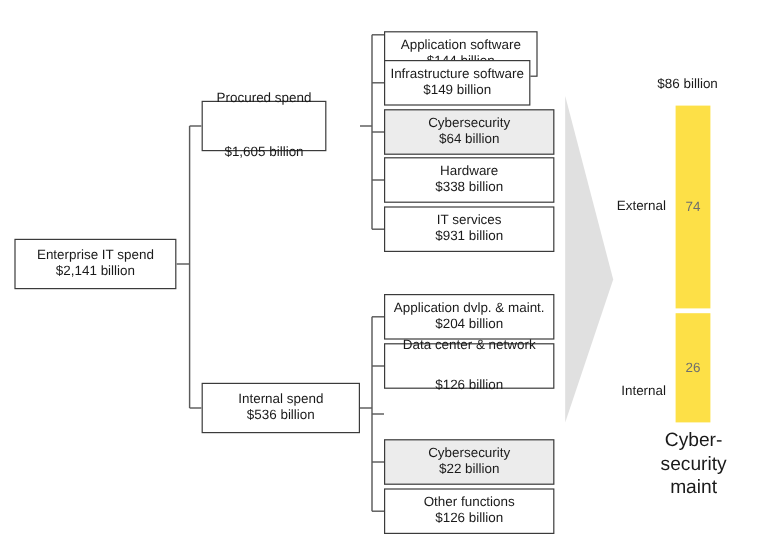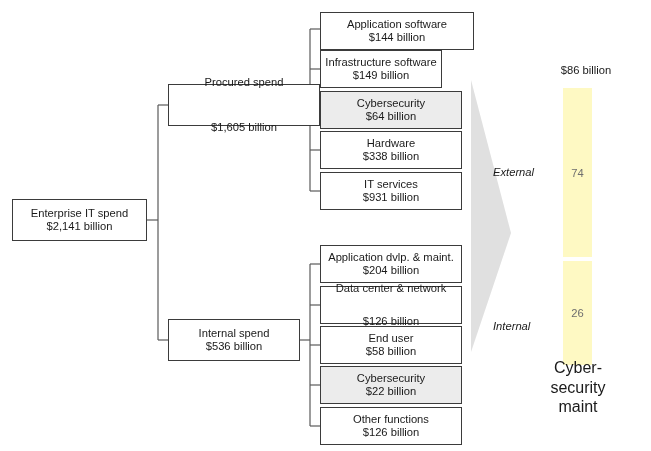--- a/index.html
+++ b/index.html
@@ -48,33 +48,33 @@
   }
   .node-label, .node-value {
     display: block;
   }
   .bar-wrap {
     position: absolute;
   }
   .bar-seg {
     position: absolute;
     box-sizing: border-box;
-    background: #fef9c3;
+    background: #fde047;
     color: #6e6e6e;
     font-size: 11.2px;
     display: flex;
     align-items: center;
     justify-content: center;
   }
   .side-label {
     position: absolute;
     font-size: 11.2px;
     color: #1a1a1a;
     white-space: nowrap;
-    font-style: italic;
+    text-align: right;
   }
   .top-label {
     position: absolute;
     font-size: 11.2px;
     color: #1a1a1a;
     white-space: nowrap;
     text-align: center;
   }
   .bottom-caption {
     position: absolute;
@@ -124,31 +124,31 @@
       <path d="M310,385 L320,385"></path>
       <path d="M310,426 L320,426"></path>
     </g>
   </svg>
 
   <div class="node-box" style="left:12px; top:199px; width:135px; height:42px;">
     <span class="node-label">Enterprise IT spend</span>
     <span class="node-value">$2,141 billion</span>
   </div>
 
-  <div class="node-box" style="left:168px; top:84px; width:152px; height:42px;gap:32px;">
+  <div class="node-box" style="left:168px; top:84px; width:104px; height:42px;gap:32px;">
     <span class="node-label">Procured spend</span>
     <span class="node-value">$1,605 billion</span>
   </div>
 
   <div class="node-box" style="left:168px; top:319px; width:132px; height:42px;">
     <span class="node-label">Internal spend</span>
     <span class="node-value">$536 billion</span>
   </div>
 
-  <div class="node-box" style="left:320px; top:12px; width:154px; height:38px;">
+  <div class="node-box" style="left:320px; top:26px; width:128px; height:38px;">
     <span class="node-label">Application software</span>
     <span class="node-value">$144 billion</span>
   </div>
 
   <div class="node-box" style="left:320px; top:50px; width:122px; height:38px;">
     <span class="node-label">Infrastructure software</span>
     <span class="node-value">$149 billion</span>
   </div>
 
   <div class="node-box shaded" style="left:320px; top:91px; width:142px; height:38px;">
@@ -169,42 +169,38 @@
   <div class="node-box" style="left:320px; top:245px; width:142px; height:38px;">
     <span class="node-label">Application dvlp. &amp; maint.</span>
     <span class="node-value">$204 billion</span>
   </div>
 
   <div class="node-box" style="left:320px; top:286px; width:142px; height:38px;gap:20px;">
     <span class="node-label">Data center &amp; network</span>
     <span class="node-value">$126 billion</span>
   </div>
 
-  <div class="node-box" style="left:320px; top:326px; width:142px; height:38px;">
-    <span class="node-label">End user</span>
-    <span class="node-value">$58 billion</span>
-  </div>
 
   <div class="node-box shaded" style="left:320px; top:366px; width:142px; height:38px;">
     <span class="node-label">Cybersecurity</span>
     <span class="node-value">$22 billion</span>
   </div>
 
   <div class="node-box" style="left:320px; top:407px; width:142px; height:38px;">
     <span class="node-label">Other functions</span>
     <span class="node-value">$126 billion</span>
   </div>
 
-  <div class="top-label" style="left:536px; top:64px; width:100px;">$86 billion</div>
+  <div class="top-label" style="left:523px; top:64px; width:100px;">$86 billion</div>
 
   <div class="bar-wrap" style="left:563px; top:88px; width:29px; height:264px;">
     <div class="bar-seg" style="left:0; top:0; width:29px; height:169px;">
       <span>74</span>
     </div>
-    <div class="bar-seg" style="left:0; top:173px; width:29px; height:104px;">
+    <div class="bar-seg" style="left:0; top:173px; width:29px; height:91px;">
       <span>26</span>
     </div>
   </div>
 
   <div class="side-label" style="left:493px; top:166px; width:62px;">External</div>
 
   <div class="side-label" style="left:493px; top:320px; width:62px;">Internal</div>
 
   <div class="bottom-caption" style="left:533px; top:358px;">
     <div>Cyber-</div>

